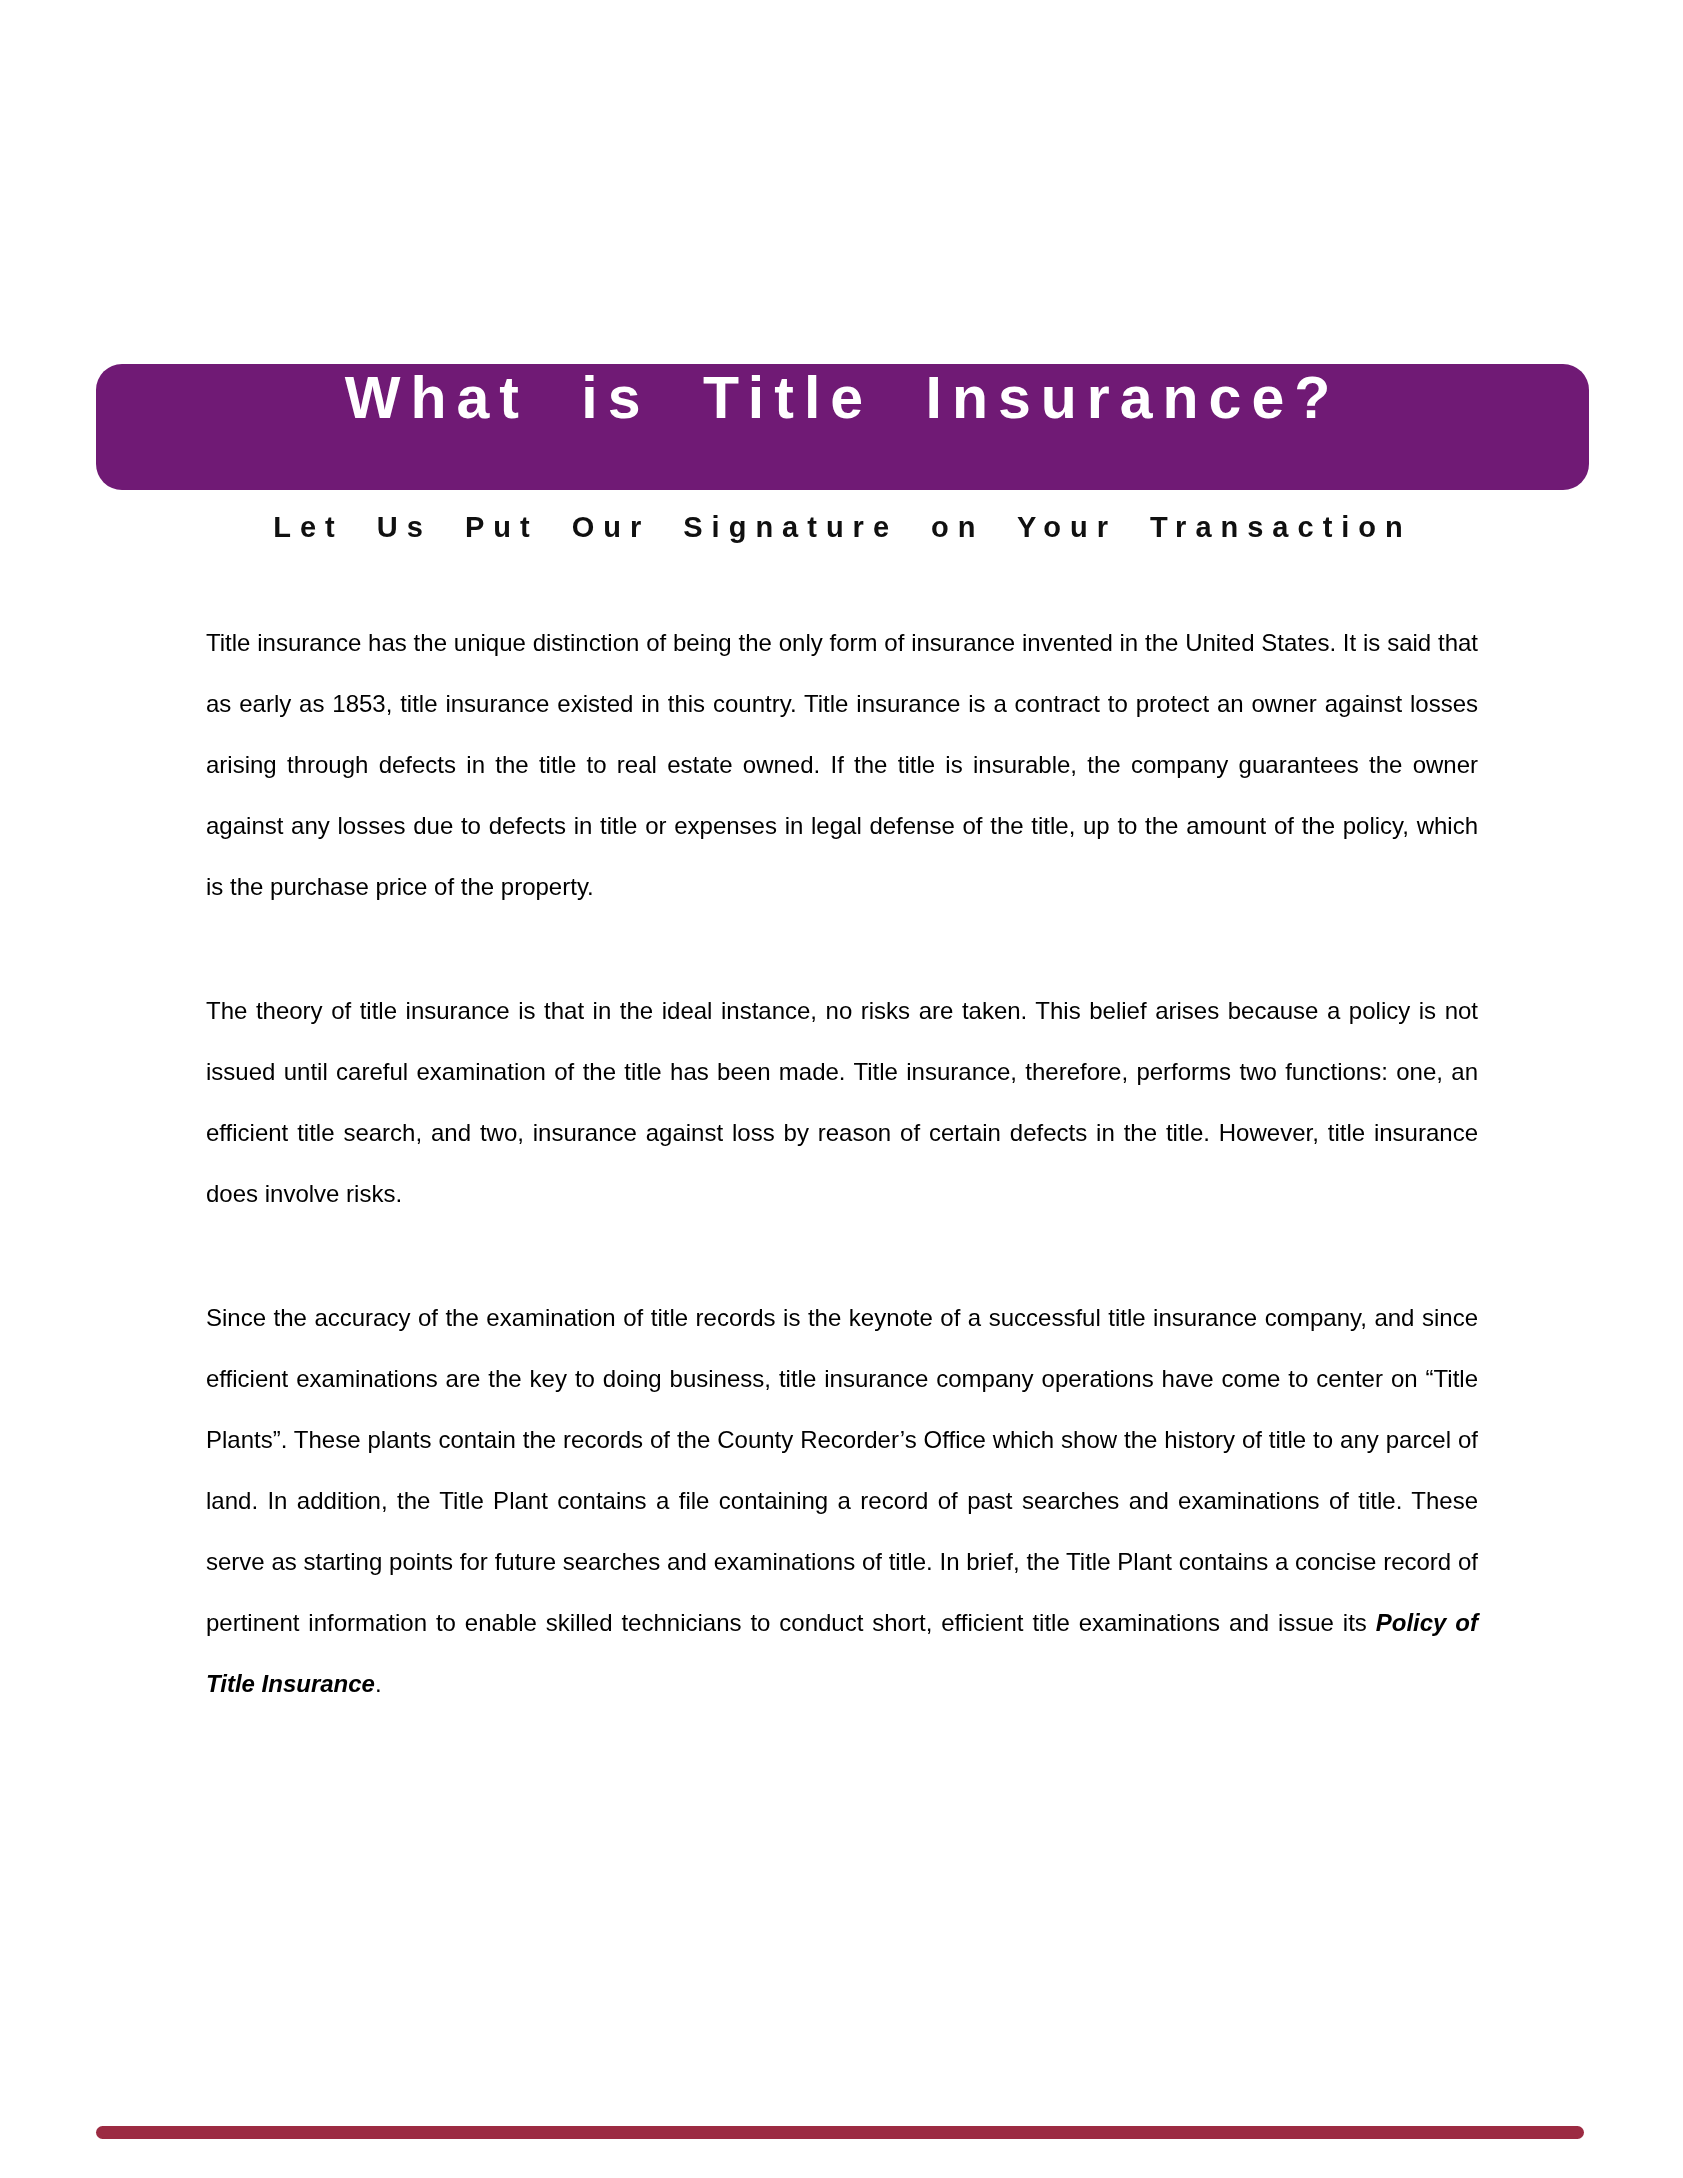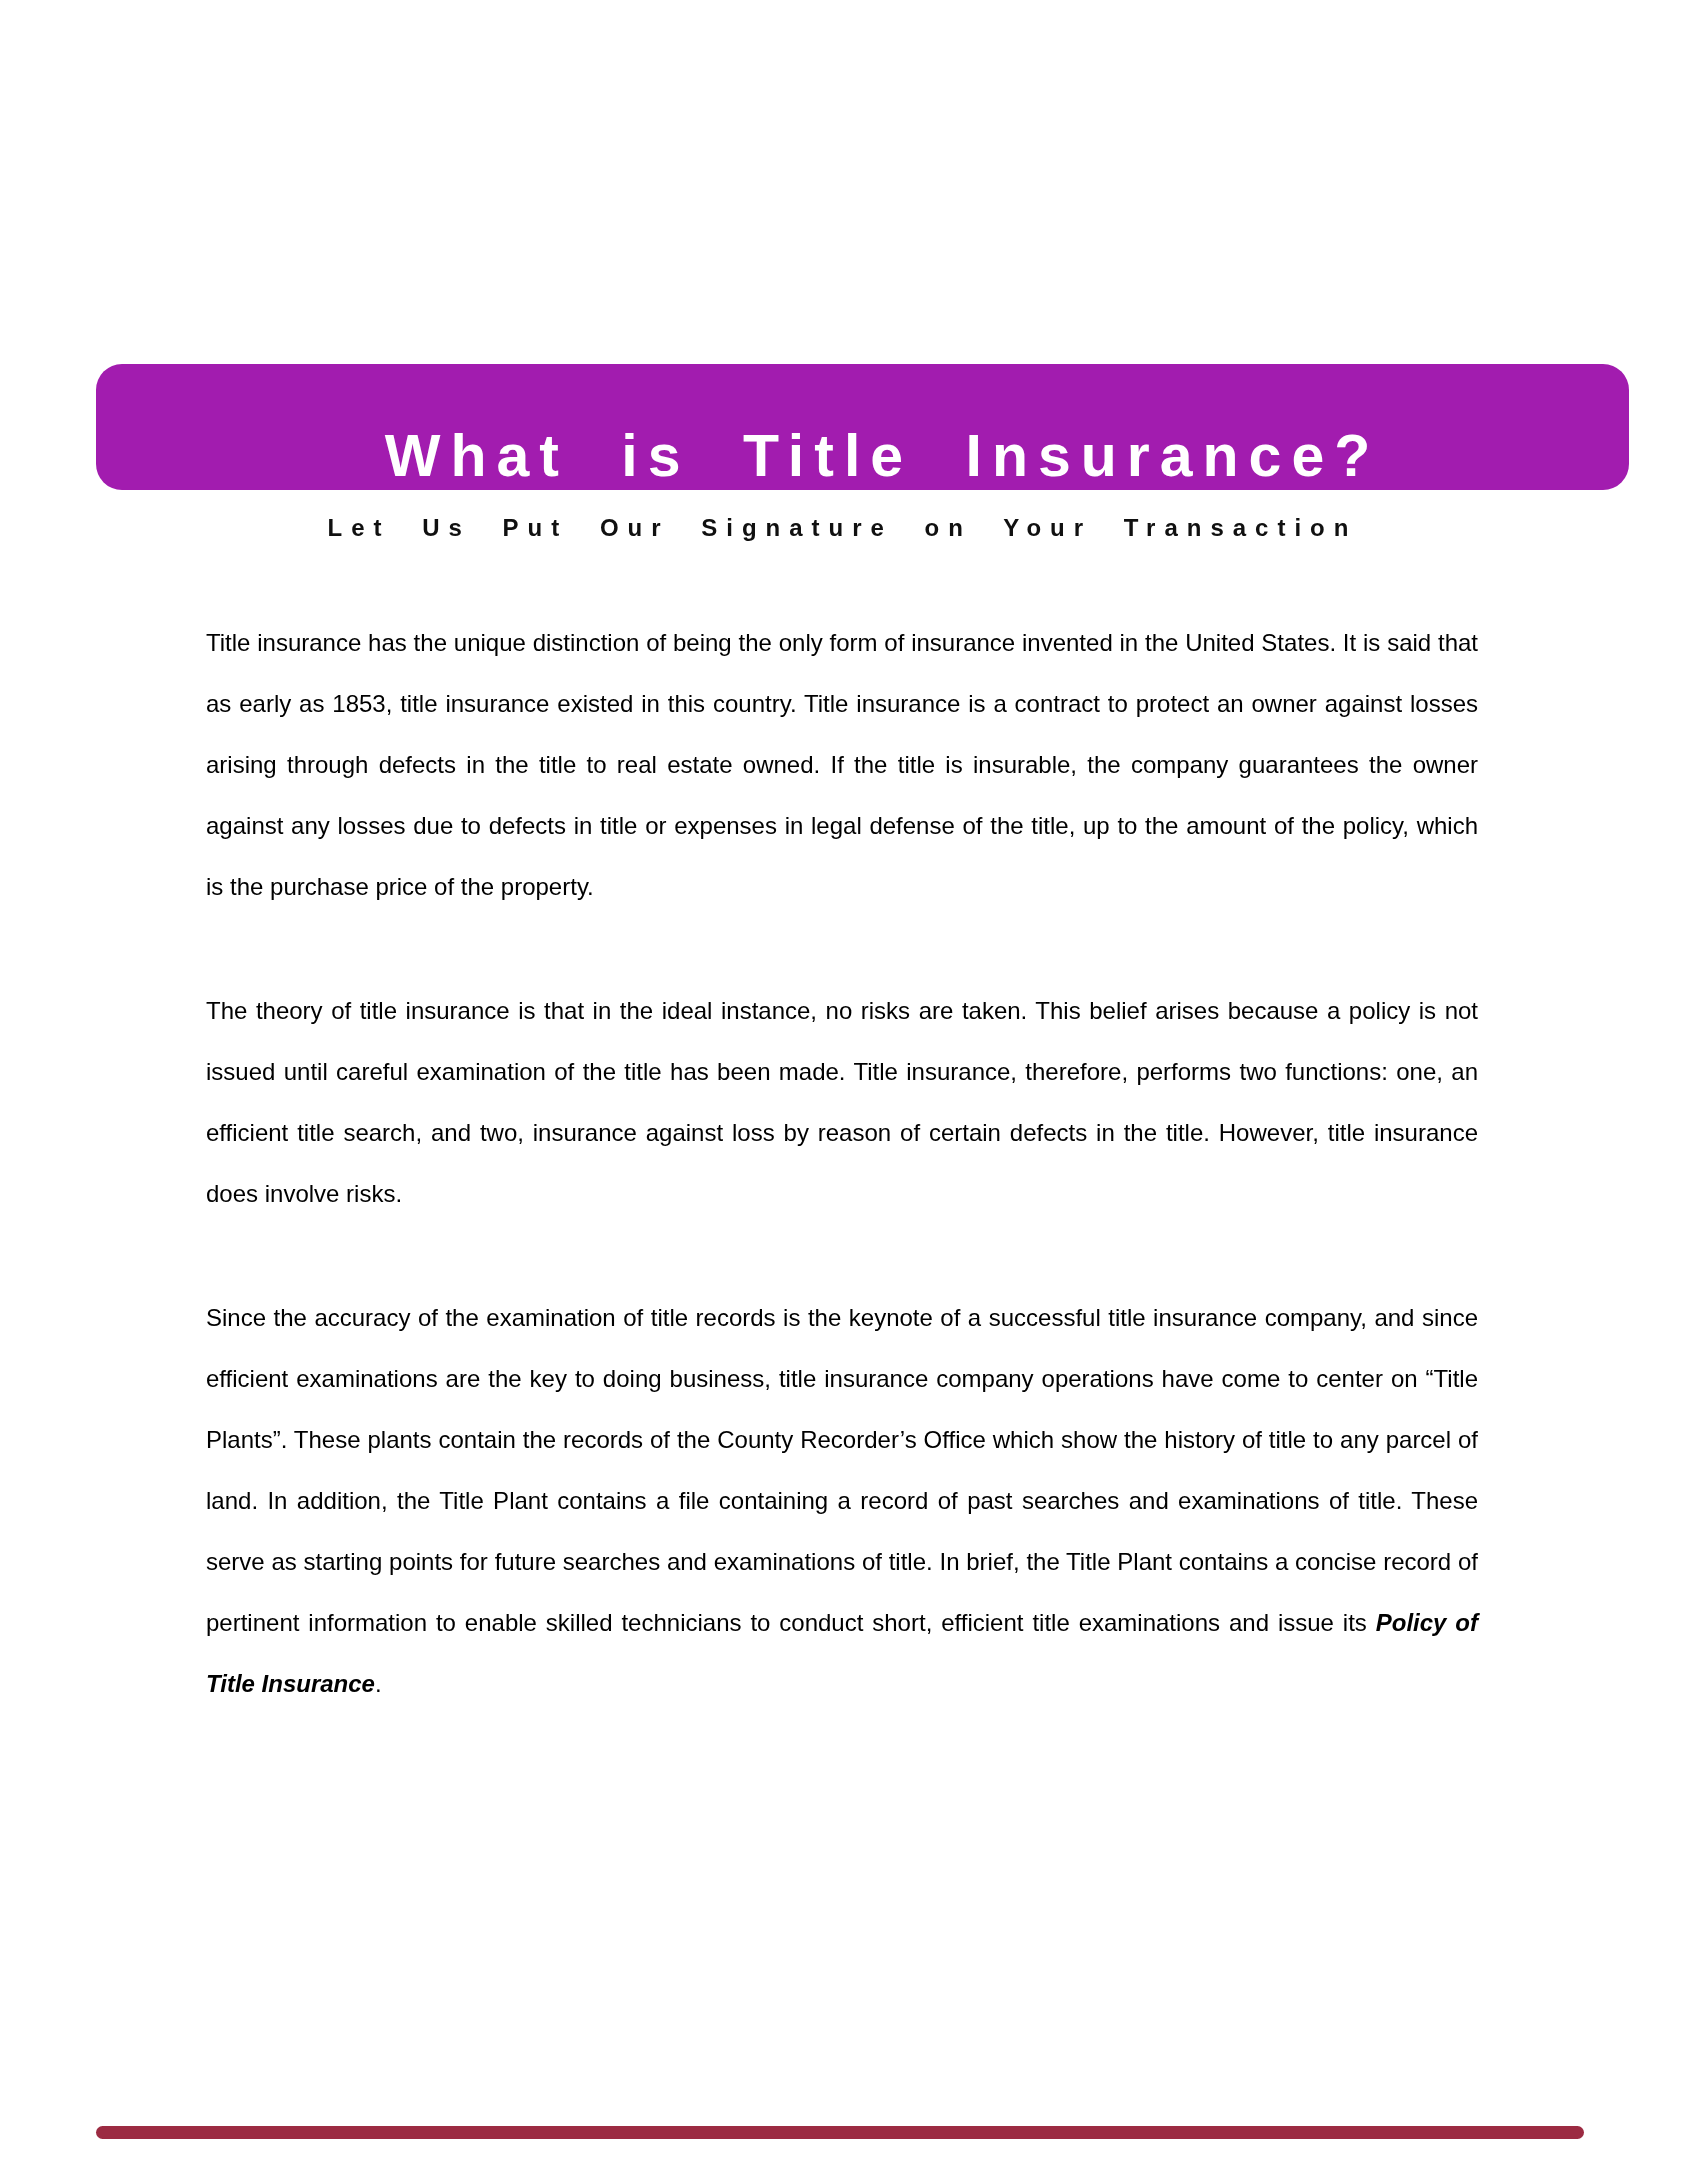--- a/index.html
+++ b/index.html
@@ -23,41 +23,41 @@
   }
   .logo-caps{
     font-family:"Liberation Sans", sans-serif;
     font-weight:500;
     letter-spacing:13px;
   }
 
   
   .banner{
     position:absolute;left:96px;top:364px;width:1493px;height:126px;
-    background:#a21caf;
+    background:#701a75;
     border-radius:26px;
-    display:flex;align-items:flex-end;justify-content:center;padding-left:40px;
+    display:flex;align-items:flex-start;justify-content:center;
   }
   .banner-title{
     color:#ffffff;
     font-size:59px;
     font-weight:800;
     letter-spacing:10px;
     word-spacing:26px;
     white-space:nowrap;
   }
 
   
   .tagline{
     position:absolute;left:96px;top:500px;width:1493px;height:55px;
     display:flex;align-items:center;justify-content:center;
   }
   .tagline-text{
     color:#101010;
-    font-size:24px;
+    font-size:29px;
     font-weight:600;
     letter-spacing:9px;
     word-spacing:16px;
     white-space:nowrap;
   }
 
   
   .body-text{
     position:absolute;left:206px;top:612px;width:1272px;
     color:#000000;

